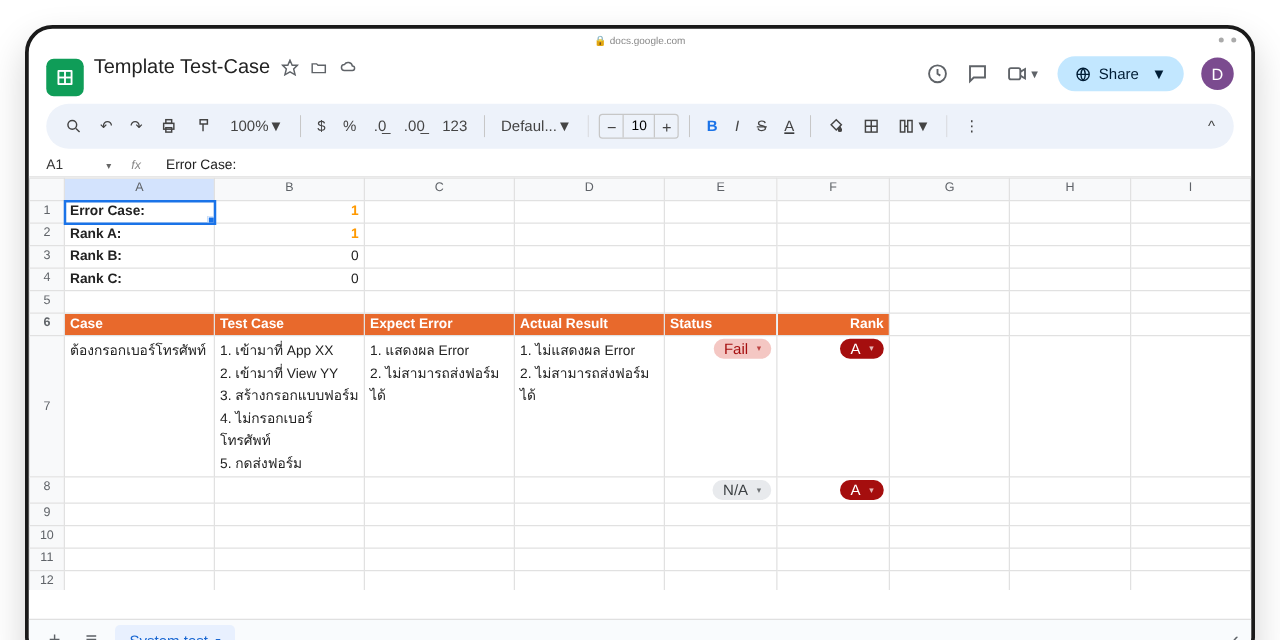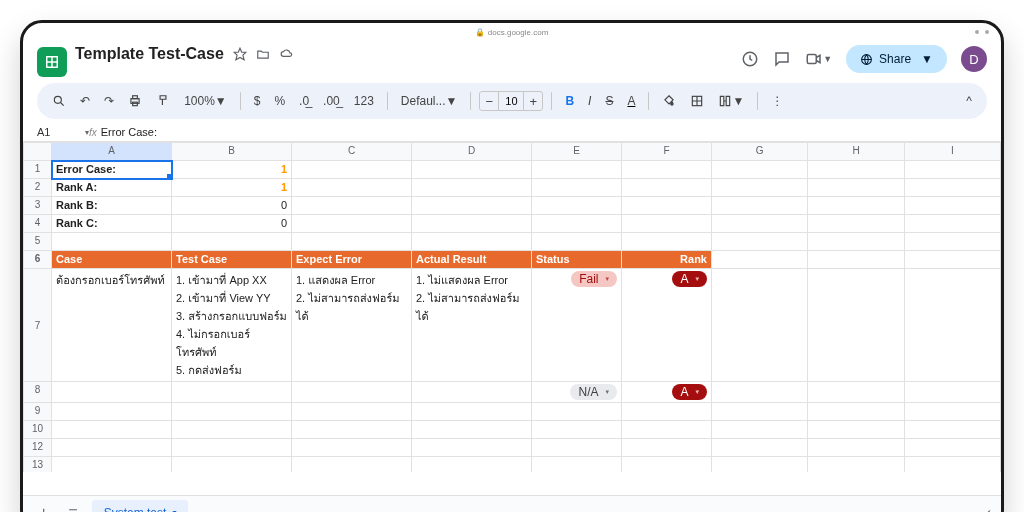--- a/index.html
+++ b/index.html
@@ -6,38 +6,38 @@
 body{background:#fff;display:flex;justify-content:center;padding:20px}
 .device{width:1024px;height:512px;background:#fff;border:3px solid #1a1a1a;border-radius:22px;box-shadow:0 14px 30px rgba(0,0,0,.18);overflow:hidden;position:relative}
 .browbar{height:18px;display:flex;align-items:center;justify-content:center;font-size:8px;color:#888;position:relative}
 .browbar .dots{position:absolute;right:12px;display:flex;gap:6px}
 .browbar .dots span{width:4px;height:4px;border-radius:50%;background:#aaa;display:inline-block}
 .hdr{display:flex;align-items:flex-start;padding:4px 14px 0}
 .logo{width:30px;height:30px;background:#0f9d58;border-radius:6px;display:flex;align-items:center;justify-content:center;margin-right:8px;margin-top:2px}
 .logo svg{width:18px;height:18px}
 .titlearea{flex:1}
 .titlerow{display:flex;align-items:center;gap:9px}
-.title{font-size:16px;color:#222;font-weight:700}
+.title{font-size:16px;color:#222;font-weight:400}
 .ticon{color:#5f6368;display:flex}
 .menurow{display:flex;gap:13px;font-size:12px;color:#333;margin-top:3px}
 .menurow span{cursor:pointer}
 .ract{display:flex;align-items:center;gap:14px}
 .ricon{color:#5f6368;display:flex;align-items:center}
 .share{background:#c2e7ff;border-radius:30px;padding:7px 14px;display:flex;align-items:center;gap:6px;font-size:12px;font-weight:500;color:#001d35}
 .share .chev{margin-left:4px}
 .avatar{width:26px;height:26px;border-radius:50%;background:#7b4b8f;color:#fff;display:flex;align-items:center;justify-content:center;font-size:13px;font-weight:500}
 .toolbar{margin:6px 14px 4px;background:#edf2fa;border-radius:22px;height:36px;display:flex;align-items:center;padding:0 10px;gap:4px}
 .tb{color:#444;padding:4px 5px;display:flex;align-items:center;font-size:12px;border-radius:4px}
 .tb.sep{border-left:1px solid #c7c7c7;height:18px;padding:0;margin:0 4px}
 .zoombox{display:flex;align-items:center;border:1px solid #c7c7c7;border-radius:3px;height:20px}
 .zoombox .zb{width:18px;text-align:center;font-size:13px;color:#444}
 .zoombox input{width:26px;border:none;border-left:1px solid #c7c7c7;border-right:1px solid #c7c7c7;text-align:center;font-size:11px;height:18px;background:transparent}
 .bold{font-weight:700;color:#1a73e8}
 .toolbar .right{margin-left:auto}
-.namebox{display:flex;align-items:flex-end;padding:3px 14px;gap:4px;font-size:11px;border-bottom:1px solid #e0e0e0}
+.namebox{display:flex;align-items:flex-end;padding:3px 14px;gap:20px;font-size:11px;border-bottom:1px solid #e0e0e0}
 .nb-cell{width:48px;color:#333;position:relative}
 .nb-cell::after{content:"▾";font-size:8px;color:#666;position:absolute;right:-4px;top:2px}
 .fx{font-style:italic;color:#888;font-size:10px}
 .nb-val{color:#222}
 .grid{position:relative;overflow:hidden;height:330px}
 table{border-collapse:collapse;width:100%;font-size:11px;table-layout:fixed}
 th,td{border:1px solid #e1e1e1;height:18px;padding:2px 4px;vertical-align:top;color:#222;overflow:hidden}
 th{background:#f8f9fa;text-align:center;font-weight:400;color:#5f6368;font-size:10px;height:18px}
 th.rh{width:28px}
 td.rh{background:#f8f9fa;text-align:center;color:#5f6368;font-size:10px;width:28px}
@@ -344,20 +344,32 @@
             <td></td>
             <td></td>
             <td></td>
             <td></td>
             <td></td>
             <td></td>
             <td></td>
             <td></td>
           </tr>
       <tr>
+            <td class="rh">11</td>
+            <td></td>
+            <td></td>
+            <td></td>
+            <td></td>
+            <td></td>
+            <td></td>
+            <td></td>
+            <td></td>
+            <td></td>
+          </tr>
+      <tr>
             <td class="rh">12</td>
             <td></td>
             <td></td>
             <td></td>
             <td></td>
             <td></td>
             <td></td>
             <td></td>
             <td></td>
             <td></td>

